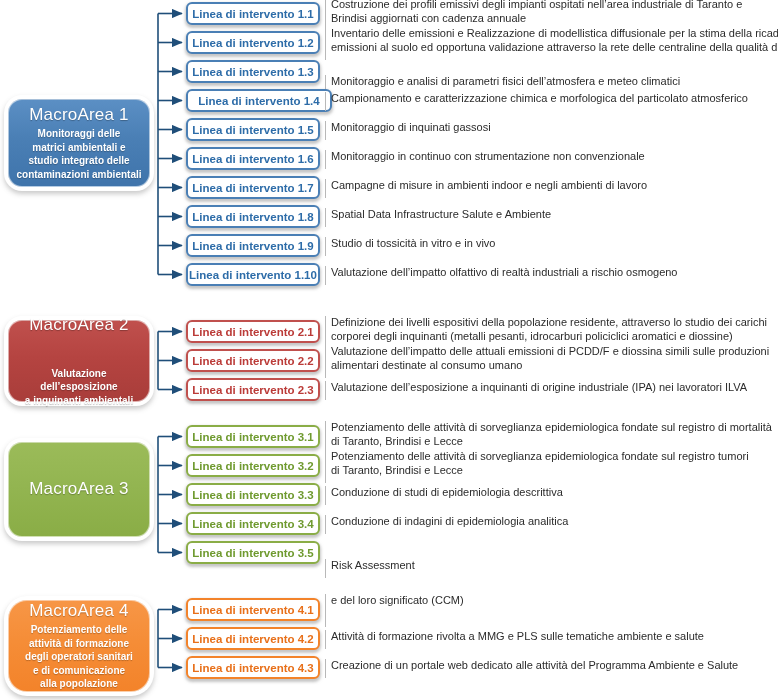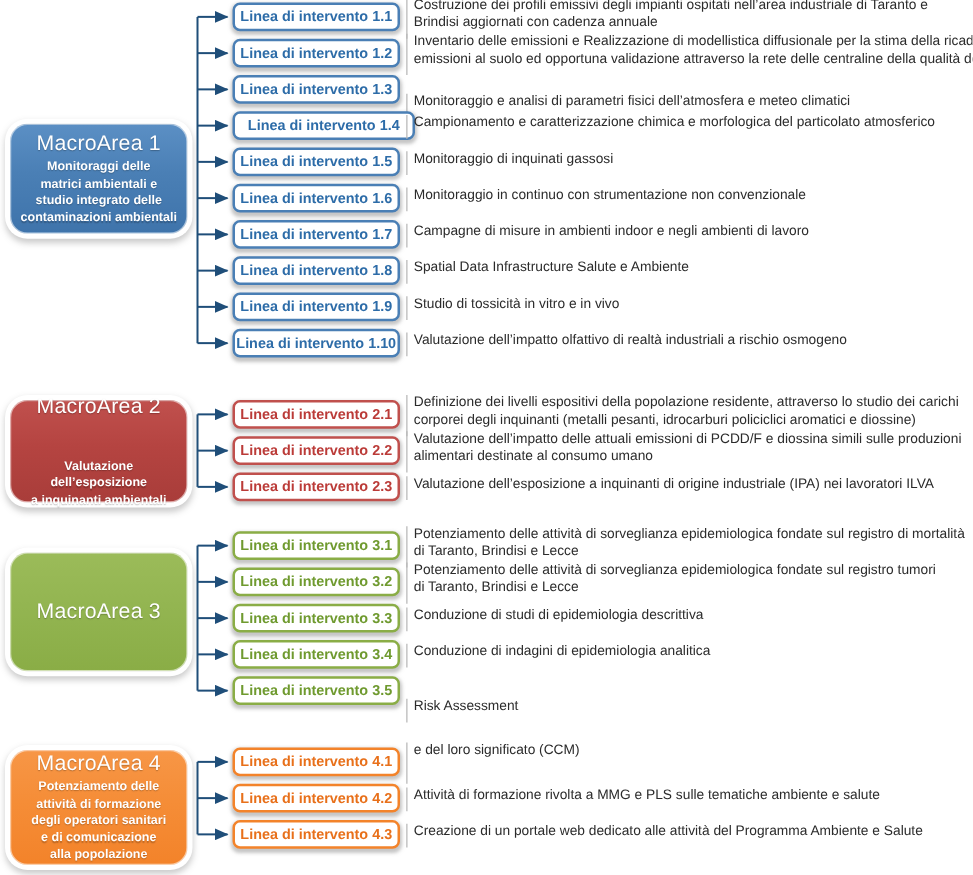--- a/index.html
+++ b/index.html
@@ -220,21 +220,21 @@
         <span class="dline">Conduzione di studi di epidemiologia descrittiva</span>
       </div>
       <div class="linea green" style="left: 186px; top: 512px; width: 134px;">Linea di intervento 3.4</div>
       <div class="desc" style="left: 325px; width: 452px; top: 514.75px; min-height: 19.5px;">
         <span class="dline">Conduzione di indagini di epidemiologia analitica</span>
       </div>
       <div class="linea green" style="left: 186px; top: 541px; width: 134px;">Linea di intervento 3.5</div>
       <div class="desc" style="left: 325px; width: 452px; top: 543.75px; min-height: 19.5px; margin-top: 15px;">
         <span class="dline">Risk Assessment</span>
       </div>
-      <div class="macro orange" style="left: 8px; top: 600px; width: 142px; height: 92px;">
+      <div class="macro orange" style="left: 8px; top: 600px; width: 142px; height: 92px; border-radius: 19px;">
         <div class="m-title">MacroArea 4</div>
         <div class="m-sub">
           <div>Potenziamento delle</div>
           <div>attività di formazione</div>
           <div>degli operatori sanitari</div>
           <div>e di comunicazione</div>
           <div>alla popolazione</div>
         </div>
       </div>
       <div class="linea orange" style="left: 186px; top: 598px; width: 134px;">Linea di intervento 4.1</div>

